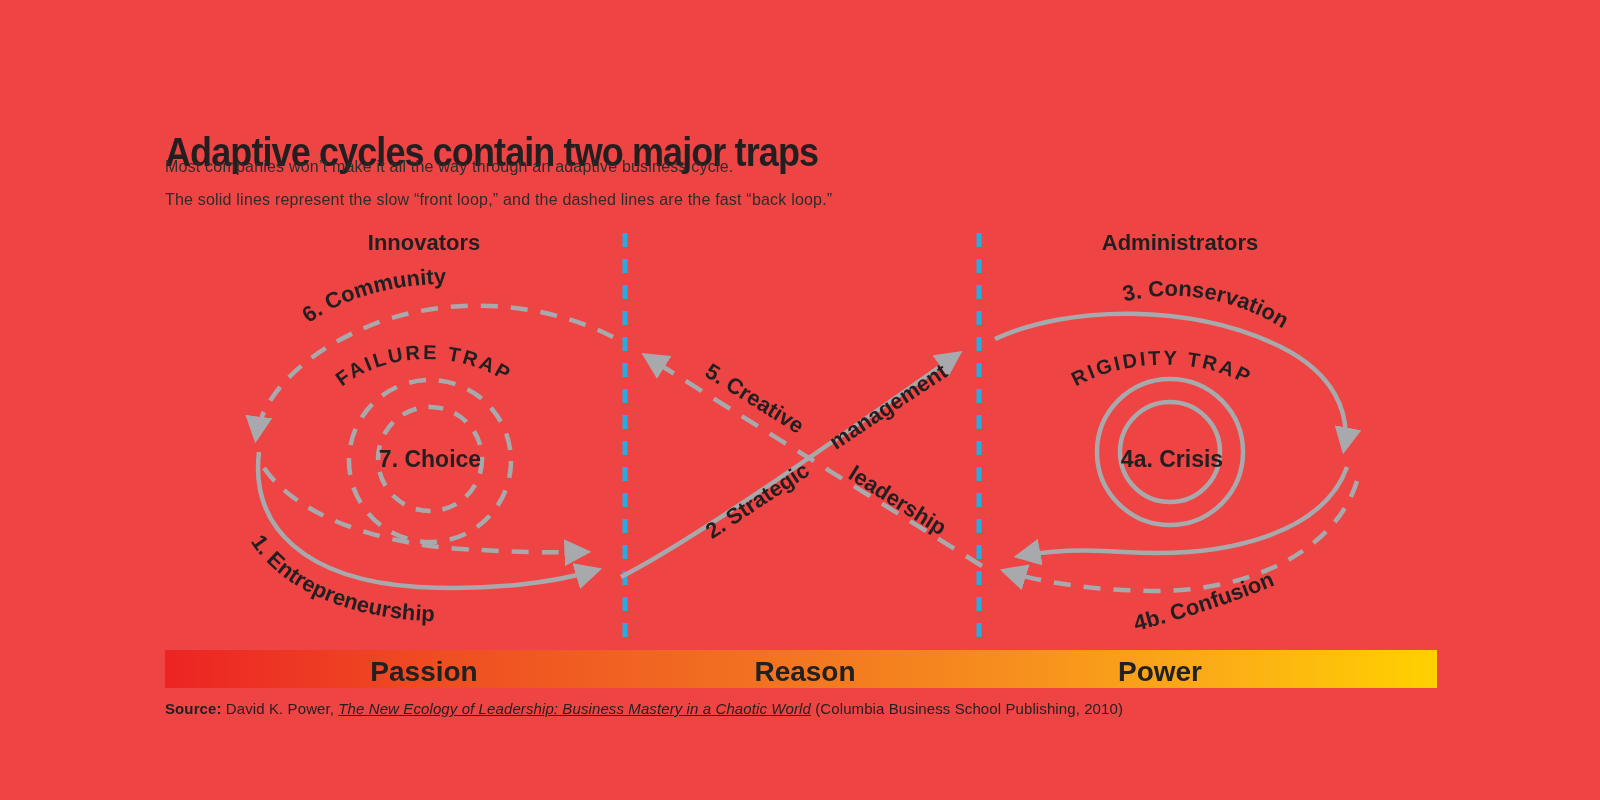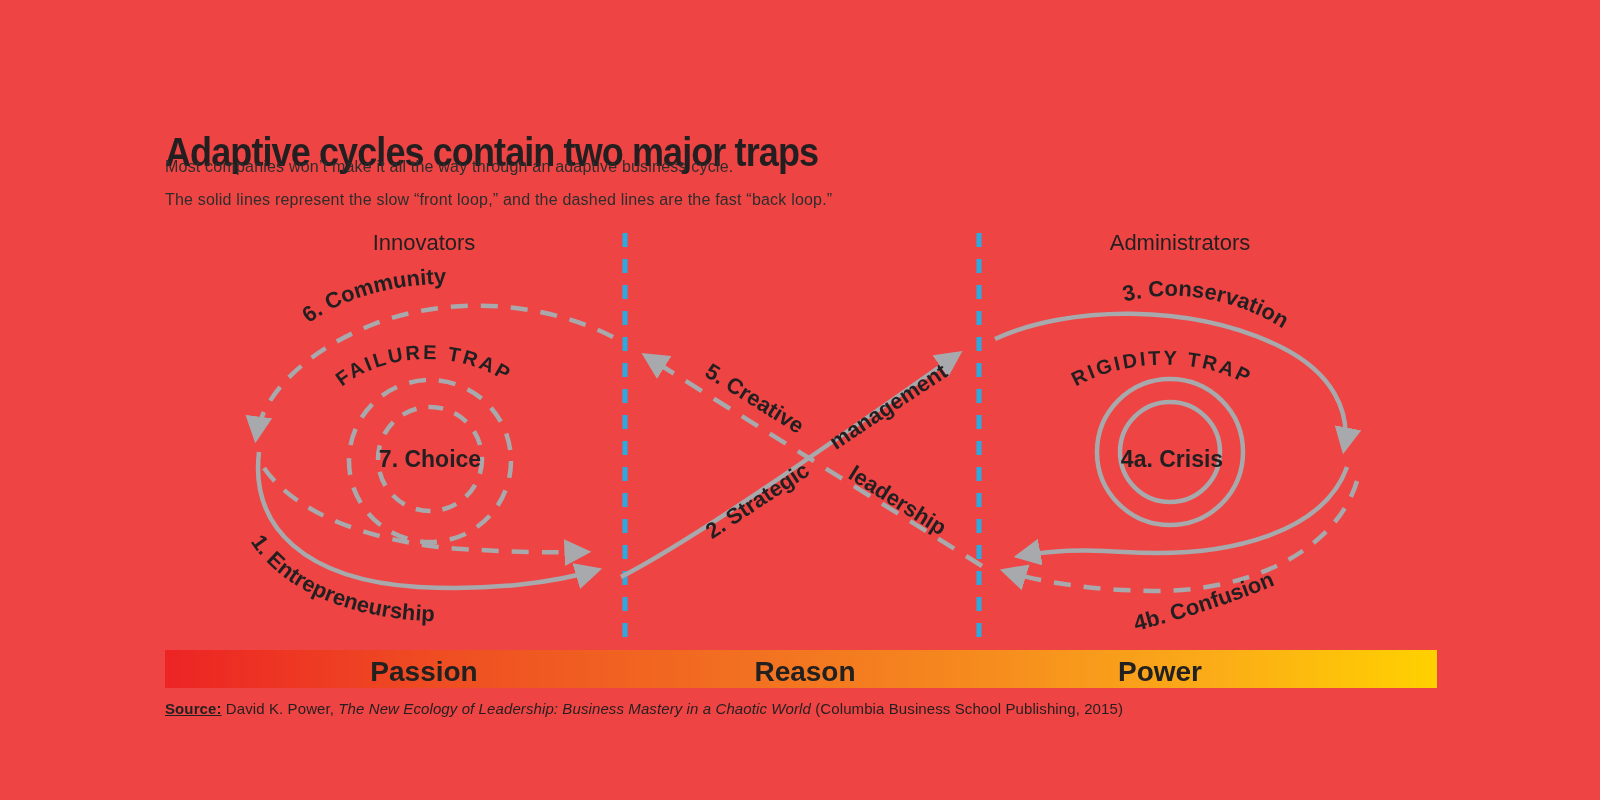--- a/index.html
+++ b/index.html
@@ -3,28 +3,28 @@
 <meta charset="utf-8">
 <style>
   html,body{margin:0;padding:0;background:#fff;}
   .canvas{position:relative;width:1600px;height:800px;background:#ef4444;overflow:hidden;
           font-family:"Liberation Sans",sans-serif;color:#231f20;}
   .title{position:absolute;left:165px;top:103px;font-size:40px;font-weight:700;
          letter-spacing:-1px;transform:scaleX(.9);transform-origin:0 50%;white-space:nowrap;}
   .subtitle{position:absolute;left:165px;top:150px;font-size:16px;line-height:33px;
             color:#2e2d2c;letter-spacing:.2px;}
   .col-header{position:absolute;top:228px;transform:translateX(-50%);text-align:center;
-              font-size:22px;font-weight:400;line-height:30px;white-space:pre-line;}
+              font-size:22px;font-weight:700;line-height:30px;white-space:pre-line;}
   .bar{position:absolute;left:165px;top:650px;width:1272px;height:38px;
        background:linear-gradient(to right,#ec2424 0%,#ef4e22 22%,#f26f21 45%,#f68c1e 65%,#fbab18 82%,#ffd100 100%);}
   .bar-label{position:absolute;top:656px;transform:translateX(-50%);font-size:28px;
              font-weight:700;color:#232020;}
   .source{position:absolute;left:165px;top:700px;font-size:15px;color:#231f20;letter-spacing:.1px;}
-  .source .b{font-weight:700;text-decoration:underline;}
-  .source .i{font-style:italic;}
+  .source .b{font-weight:700;}
+  .source .i{font-style:italic;text-decoration:underline;}
   svg.diagram{position:absolute;left:0;top:0;}
   svg text{font-family:"Liberation Sans",sans-serif;font-weight:700;fill:#231f20;}
   .lbl22{font-size:22px;}
   .lbl23{font-size:23px;}
   .trap{font-size:20px;letter-spacing:2.5px;}
 </style>
 </head>
 <body>
 
 <div class="canvas">
@@ -96,16 +96,16 @@
     <text class="lbl22" x="757" y="508" text-anchor="middle" transform="rotate(-33.5 757 500)">2. Strategic</text>
     <text class="lbl22" x="898" y="508" text-anchor="middle" transform="rotate(32 898 500)">leadership</text>
   </svg>
 
   <div class="bar"></div>
   <div class="bar-label" style="left:424px;">Passion</div>
   <div class="bar-label" style="left:805px;">Reason</div>
   <div class="bar-label" style="left:1160px;">Power</div>
 
   <div class="source">
-    <span class="b">Source:</span><span> David K. Power, </span><span class="i">The New Ecology of Leadership: Business Mastery in a Chaotic World</span><span> (Columbia Business School Publishing, 2015)</span>
+    <span class="b">Source:</span><span> David K. Power, </span><span class="i">The New Ecology of Leadership: Business Mastery in a Chaotic World</span><span> (Columbia Business School Publishing, 2010)</span>
   </div>
 
 </div>
 
 </body></html>

